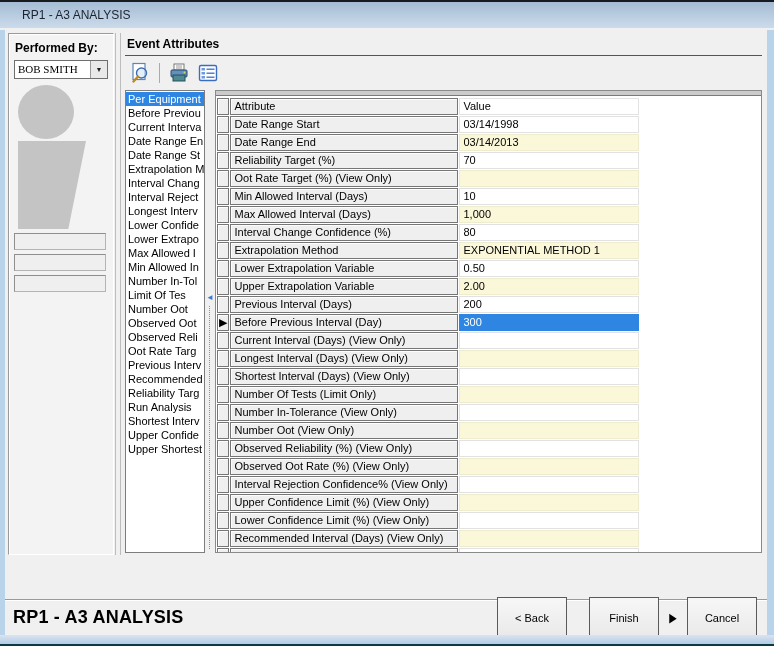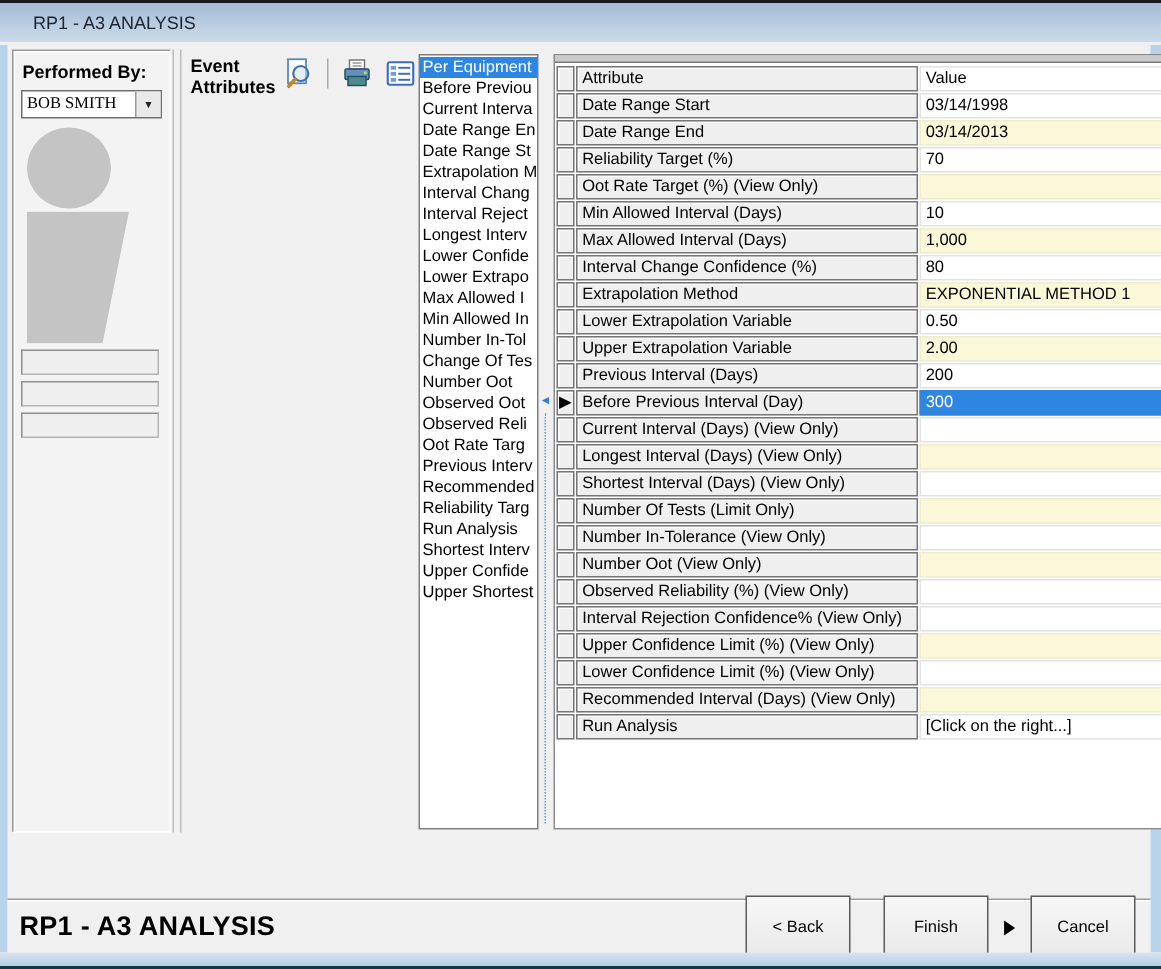--- a/index.html
+++ b/index.html
@@ -39,21 +39,21 @@
               border-radius:50%; background:#c4c4c4; }
   .sil-body { position:absolute; left:4px; top:58px; width:68px; height:88px;
               background:#c4c4c4; clip-path:polygon(0 0, 100% 0, 74% 100%, 0 100%); }
   .slot { height:17px; background:#efefef; border:1px solid #b4b4b4;
           border-top-color:#8f8f8f; border-left-color:#8f8f8f; margin:0 2px 4px 0; }
   .slot:first-of-type { margin-top:8px; }
 
   .panel-splitter { width:6px; border-left:1px solid #bdbdbd; border-right:1px solid #bdbdbd; margin:0 1px; }
 
   
-  .main-panel { flex:1; display:flex; padding:1px 3px 2px 3px; min-width:0; }
+  .main-panel { flex:1; display:flex; flex-direction:column; padding:1px 3px 2px 3px; min-width:0; }
   .main-header { font-weight:bold; font-size:12px; padding:3px 0 3px 2px; }
   .main-hr { border-top:1px solid #555; margin:1px 0 2px 0; }
   .toolbar { height:30px; display:flex; align-items:center; gap:5px; padding-left:3px; }
   .tool-btn { width:24px; height:24px; display:flex; align-items:center; justify-content:center; }
   .tool-sep { width:1px; height:20px; background:#aaa; margin:0 2px; }
 
   .body-row { flex:1; display:flex; min-height:0; margin-top:2px; }
 
   
   .listbox { width:80px; background:#fff; border:1px solid #7d7d7d;
@@ -170,21 +170,21 @@
               <div class="list-item">Date Range St</div>
               <div class="list-item">Extrapolation M</div>
               <div class="list-item">Interval Chang</div>
               <div class="list-item">Interval Reject</div>
               <div class="list-item">Longest Interv</div>
               <div class="list-item">Lower Confide</div>
               <div class="list-item">Lower Extrapo</div>
               <div class="list-item">Max Allowed I</div>
               <div class="list-item">Min Allowed In</div>
               <div class="list-item">Number In-Tol</div>
-              <div class="list-item">Change Of Tes</div>
+              <div class="list-item">Limit Of Tes</div>
               <div class="list-item">Number Oot</div>
               <div class="list-item">Observed Oot</div>
               <div class="list-item">Observed Reli</div>
               <div class="list-item">Oot Rate Targ</div>
               <div class="list-item">Previous Interv</div>
               <div class="list-item">Recommended</div>
               <div class="list-item">Reliability Targ</div>
               <div class="list-item">Run Analysis</div>
               <div class="list-item">Shortest Interv</div>
               <div class="list-item">Upper Confide</div>
@@ -297,20 +297,25 @@
                     <td class="attr">Number Oot (View Only)</td>
                     <td class="val alt">&nbsp;</td>
                   </tr>
                   <tr>
                     <td class="mk"></td>
                     <td class="attr">Observed Reliability (%) (View Only)</td>
                     <td class="val">&nbsp;</td>
                   </tr>
                   <tr>
                     <td class="mk"></td>
+                    <td class="attr">Observed Oot Rate (%) (View Only)</td>
+                    <td class="val alt">&nbsp;</td>
+                  </tr>
+                  <tr>
+                    <td class="mk"></td>
                     <td class="attr">Interval Rejection Confidence% (View Only)</td>
                     <td class="val">&nbsp;</td>
                   </tr>
                   <tr>
                     <td class="mk"></td>
                     <td class="attr">Upper Confidence Limit (%) (View Only)</td>
                     <td class="val alt">&nbsp;</td>
                   </tr>
                   <tr>
                     <td class="mk"></td>

